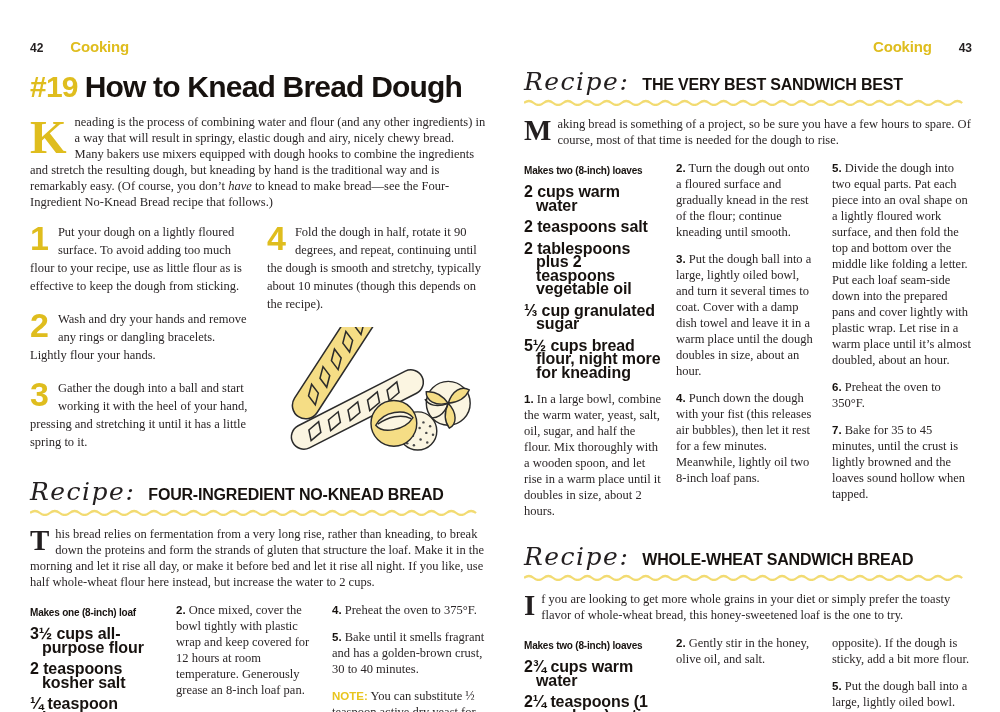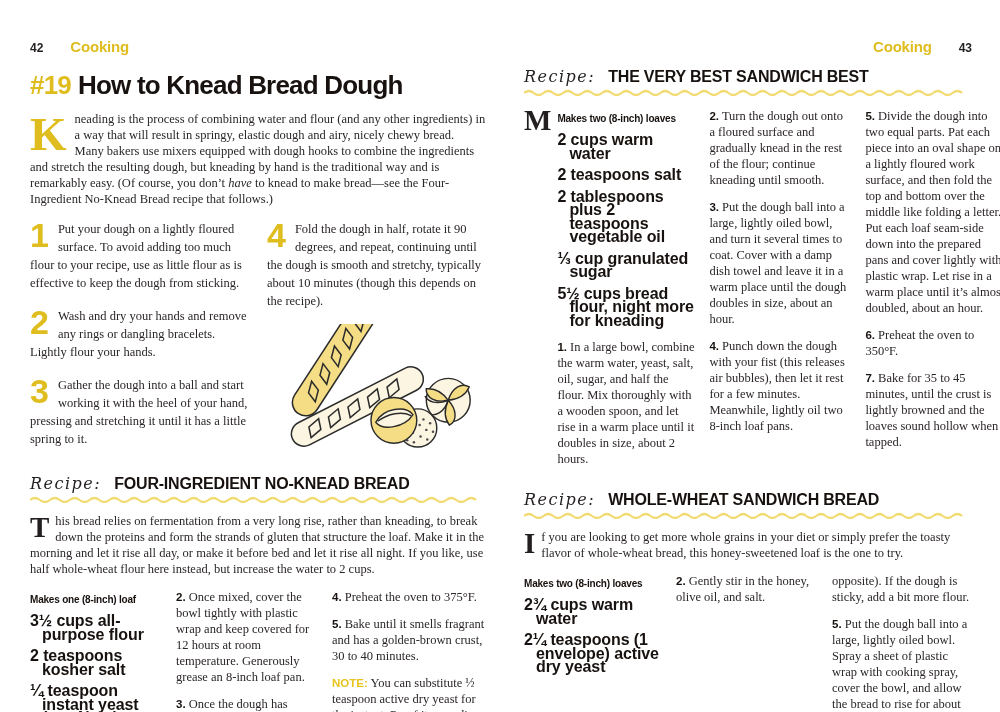--- a/index.html
+++ b/index.html
@@ -15,21 +15,21 @@
   .ph { display:flex; align-items:baseline; margin-top:38px;
         font-family:"Liberation Sans", sans-serif; font-weight:700; }
   .ph .pn  { font-size:12px; color:#231f20; }
   .ph .sec { font-size:15px; color:#dfbd1e; letter-spacing:-0.2px; }
   .ph.l .sec { margin-left:27px; }
   .ph.r { justify-content:flex-end; }
   .ph.r .pn { margin-left:27px; }
 
   
   .title { margin:15px 0 10px; font-family:"Liberation Sans", sans-serif;
-           font-size:26px; font-weight:700; letter-spacing:-0.8px; color:#17120f; }
+           font-size:30px; font-weight:700; letter-spacing:-0.8px; color:#17120f; }
   .tnum { color:#dfbd1e; margin-right:7px; }
 
   
   .intro, .bigtext, .rintro, .rstep { font-size:12.5px; line-height:16px; }
   .intro { margin:0 0 12px; }
   em { font-style:italic; }
 
   .dropcap { float:left; font-weight:700; font-family:"Liberation Serif", serif; }
   .dc-k  { color:#dfbd1e; font-size:47px; line-height:40px; margin:3px 8px 0 0; }
   .dc-sm { color:#231f20; font-size:29px; line-height:25px; margin:2px 6px 0 0; }
@@ -39,21 +39,21 @@
   .hcol { flex:1; min-width:0; }
   .bigstep { margin-bottom:15px; }
   .bignum { float:left; font-family:"Liberation Sans", sans-serif; font-weight:700;
             font-size:34px; line-height:29px; color:#dfbd1e; margin:2px 9px 0 0; }
   .bigstep::after { content:""; display:block; clear:both; }
 
   .illus { display:block; margin:2px 0 0 14px; }
 
   
   .recipe-head { margin-top:12px; }
-  .script { font-family:"DejaVu Serif", serif; font-style:italic; font-size:16px;
+  .script { font-family:"DejaVu Serif", serif; font-style:italic; font-size:25px;
             letter-spacing:1.5px; color:#231f20; }
   .rname  { font-family:"Liberation Sans", sans-serif; font-weight:700; font-size:16px;
             letter-spacing:-0.2px; color:#17120f; margin-left:9px; }
   .wave { display:block; margin-top:3px; width:100%; height:7px; }
 
   .rintro { margin:10px 0 12px; }
 
   
   .rgrid { display:grid; gap:0 14px; align-items:start; }
   .page.left  .rgrid { grid-template-columns:132px 142px 154px; }
@@ -220,21 +220,21 @@
 
   <div class="recipe-head">
     <span class="script">Recipe:</span>
     <span class="rname">THE VERY BEST SANDWICH BEST</span>
     <svg class="wave" viewBox="0 0 460 7" preserveAspectRatio="none">
       <path d="M0,4 q5,-4 10,0 t10,0 t10,0 t10,0 t10,0 t10,0 t10,0 t10,0 t10,0 t10,0 t10,0 t10,0 t10,0 t10,0 t10,0 t10,0 t10,0 t10,0 t10,0 t10,0 t10,0 t10,0 t10,0 t10,0 t10,0 t10,0 t10,0 t10,0 t10,0 t10,0 t10,0 t10,0 t10,0 t10,0 t10,0 t10,0 t10,0 t10,0 t10,0 t10,0 t10,0 t10,0 t10,0 t10,0 t10,0" fill="none" stroke="#f2db72" stroke-width="2.2"></path>
     </svg>
   </div>
 
   <p class="rintro">
-    <span class="dropcap dc-sm">M</span>
+    <span class="dropcap dc-sm">M</span><span>aking bread is something of a project, so be sure you have a few hours to spare. Of course, most of that time is needed for the dough to rise.</span>
   </p>
 
   <div class="rgrid">
     <div class="rcol">
       <h4 class="makes">Makes two (8-inch) loaves</h4>
       <ul class="ing">
         <li>2 cups warm water</li>
         <li>2 teaspoons salt</li>
         <li>2 tablespoons plus 2 teaspoons vegetable oil</li>
         <li>⅓ cup granulated sugar</li>

